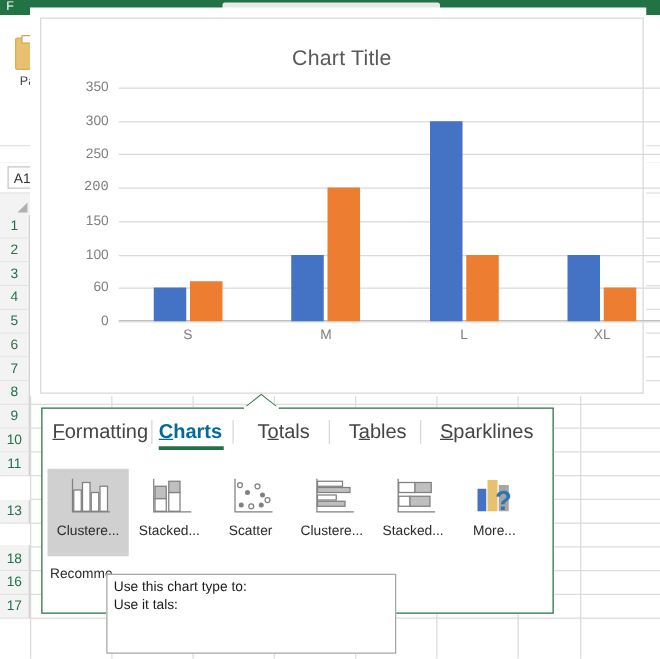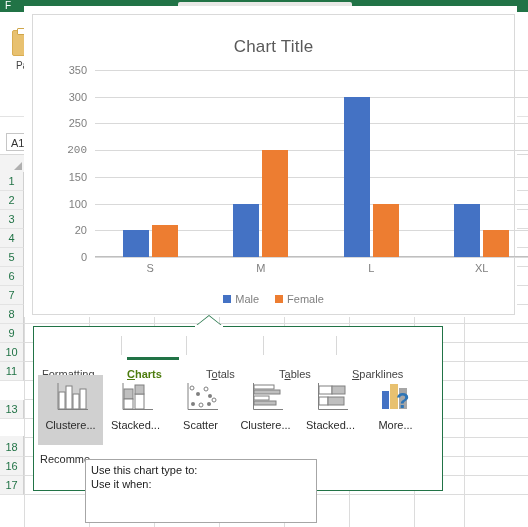--- a/index.html
+++ b/index.html
@@ -57,23 +57,23 @@
   .sw-male{background:#4472c4;}
   .sw-female{background:#ed7d31;}
 
   
   #qa-popup{position:absolute;left:33px;top:326px;width:410px;height:165px;background:#ffffff;border:1px solid #217346;box-sizing:border-box;}
   .qa-arrow{position:absolute;left:195px;top:316px;width:0;height:0;border-left:14px solid transparent;border-right:14px solid transparent;border-bottom:11px solid #ffffff;z-index:6;}
   .qa-arrow-b{position:absolute;left:194px;top:315px;width:0;height:0;border-left:15px solid transparent;border-right:15px solid transparent;border-bottom:12px solid #217346;z-index:5;}
   .qa-arrow-mask{position:absolute;left:206px;top:325px;width:28px;height:3px;background:#ffffff;z-index:7;}
 
   .qa-tabs{position:absolute;left:0;top:10px;width:100%;height:36px;}
-  .qa-tab{position:absolute;top:0;font-size:11px;color:#444;cursor:default;margin-top:31px;}
+  .qa-tab{position:absolute;top:0;font-size:16px;color:#444;cursor:default;}
   .qa-tab .ul{text-decoration:underline;}
-  .qa-tab.active{color:#4d7c0f;font-weight:bold;}
+  .qa-tab.active{color:#0369a1;font-weight:bold;}
   .qa-tab-underline{position:absolute;height:3px;background:#217346;top:20px;}
   .qa-tab-div{position:absolute;top:-1px;width:1px;height:19px;background:#d8d8d8;}
 
   .qa-gallery{position:absolute;left:0;top:48px;width:100%;height:70px;}
   .qa-tile{position:absolute;top:0;width:65px;height:70px;text-align:center;}
   .qa-tile.sel{background:#d0d0d0;}
   .qa-icon{height:44px;position:relative;}
   .qa-tilelabel{font-size:11px;color:#2b2b2b;position:absolute;left:0;right:0;top:44px;white-space:nowrap;overflow:hidden;}
 
   .recommended{position:absolute;left:6px;top:126px;font-size:11px;color:#2b2b2b;}
@@ -157,21 +157,21 @@
 
 <div id="chart-object">
   <div class="chart-frame">
     <div class="chart-title">Chart Title</div>
 
     <div class="plot" id="plot-area">
       <div class="axisline"></div>
     <div class="gridline" style="top: 187px;"></div>
         <div class="ylabel" style="top: 187px; left: -52px;">0</div>
         <div class="gridline" style="top: 160.286px;"></div>
-        <div class="ylabel" style="top: 160.286px; left: -52px;">20</div>
+        <div class="ylabel" style="top: 160.286px; left: -52px;">60</div>
         <div class="gridline" style="top: 133.571px;"></div>
         <div class="ylabel" style="top: 133.571px; left: -52px;">100</div>
         <div class="gridline" style="top: 106.857px;"></div>
         <div class="ylabel" style="top: 106.857px; left: -52px;">150</div>
         <div class="gridline" style="top: 80.1429px;"></div>
         <div class="ylabel" style="top: 80.1429px; left: -52px; font-family: Liberation Mono, monospace;">200</div>
         <div class="gridline" style="top: 53.4286px;"></div>
         <div class="ylabel" style="top: 53.4286px; left: -52px;">250</div>
         <div class="gridline" style="top: 26.7143px;"></div>
         <div class="ylabel" style="top: 26.7143px; left: -52px;">300</div>
@@ -192,21 +192,20 @@
           <div class="bar female" style="left: 56.75px; width: 26px; height: 53.4286px;"></div>
           <div class="catlabel">L</div>
         </div>
         <div class="catgroup" style="left: 331.5px; width: 110.5px;">
           <div class="bar male" style="left: 27.75px; width: 26px; height: 53.4286px;"></div>
           <div class="bar female" style="left: 56.75px; width: 26px; height: 26.7143px;"></div>
           <div class="catlabel">XL</div>
         </div>
       </div>
 
-    <div class="legend" id="chart-legend"><span class="legend-item"><span class="legend-swatch sw-male"></span><span>Male</span></span><span class="legend-item"><span class="legend-swatch sw-female"></span><span>Female</span></span></div>
   </div>
 </div>
 
 <div class="qa-arrow-b"></div>
 <div class="qa-arrow"></div>
 
 <div id="qa-popup">
   <div class="qa-arrow-mask" style="left:161px;top:-2px;"></div>
   <div class="qa-tabs" id="qa-tabs">
       <div class="qa-tab" style="left: 8px;"><span class="ul">F</span>ormatting</div>
@@ -307,14 +306,14 @@
             </svg></div>
         </div>
         <div class="qa-tilelabel">More...</div>
       </div>
     </div>
   <div class="recommended">Recomme</div>
 </div>
 
 <div id="qa-tooltip">
   <div>Use this chart type to:</div>
-  <div>Use it when:</div>
+  <div>Use it tals:</div>
 </div>
 
 </body></html>

